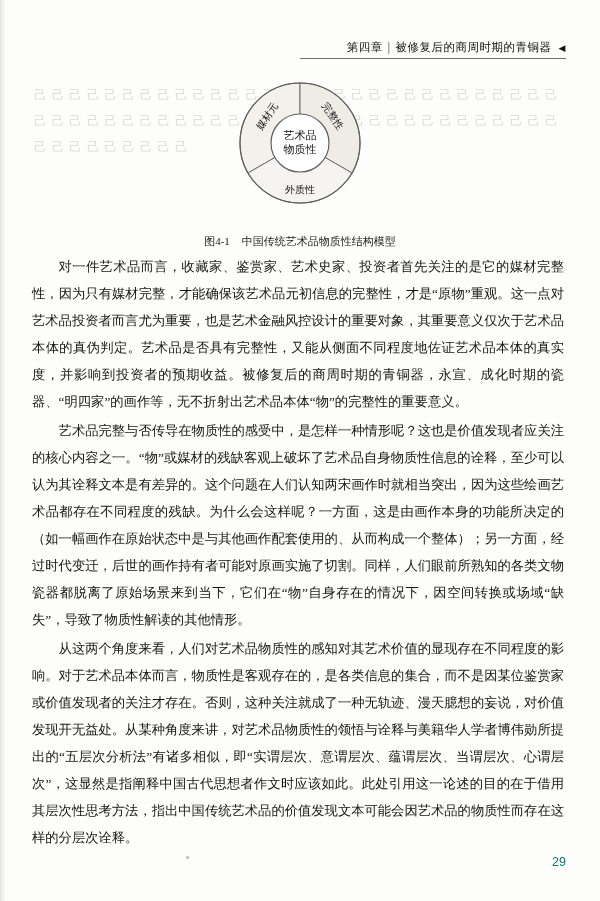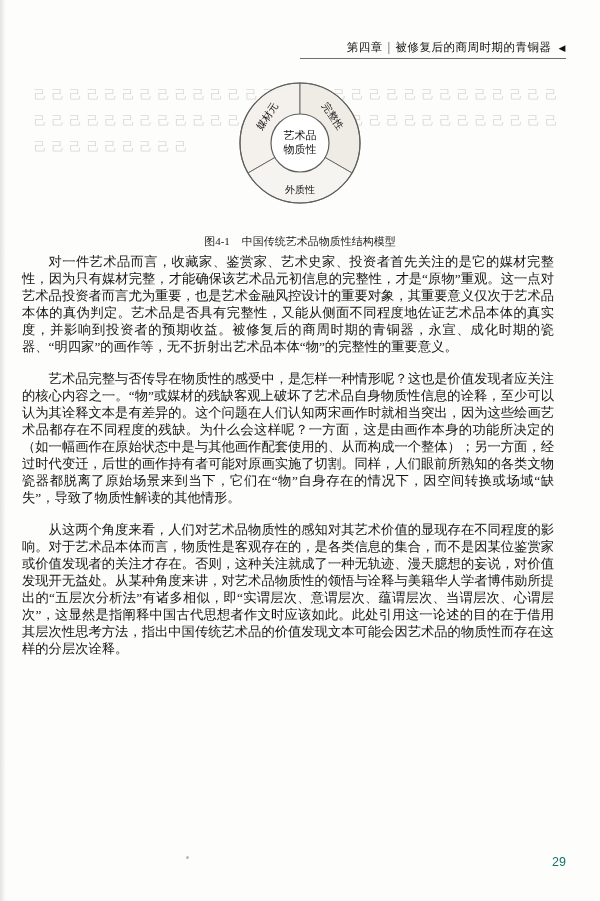--- a/index.html
+++ b/index.html
@@ -88,34 +88,34 @@
     margin-top: 8px;
   }
   .figure-caption .cap-num {
     margin-right: 12px;
   }
 
   
   .body-text {
     position: absolute;
     top: 253px;
-    left: 22px;
+    left: 32px;
     width: 532px;
     font-size: 13.3px;
-    line-height: 17px;
+    line-height: 27px;
     text-align: justify;
     text-justify: inter-ideograph;
     color: #151515;
   }
   .body-text p {
     margin: 0 0 0 0;
     text-indent: 2em;
   }
   .body-text p + p {
-    margin-top: 15px;
+    margin-top: 2px;
   }
 
   .page-number {
     position: absolute;
     bottom: 32px;
     right: 34px;
     font-size: 12.5px;
     color: #0f766e;
     font-family: "Liberation Sans", sans-serif;
   }

